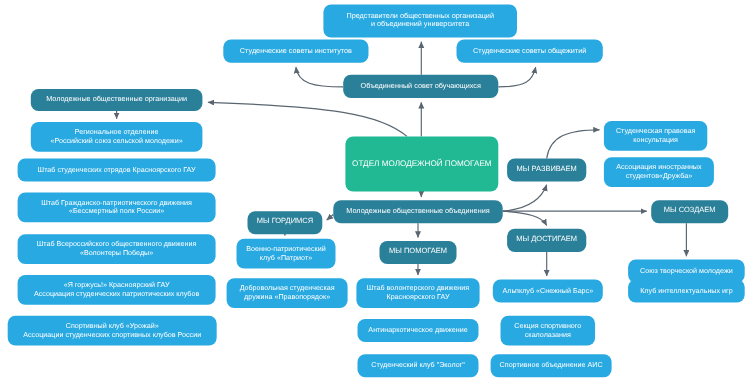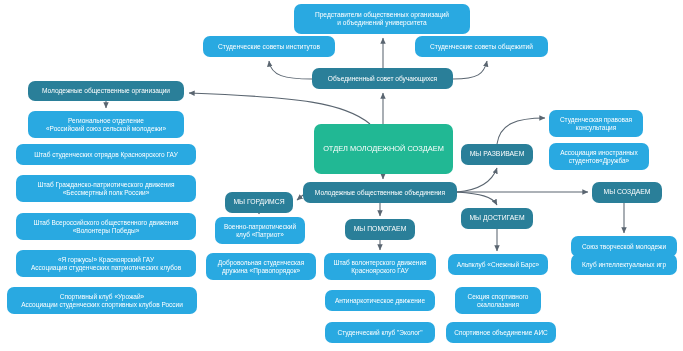--- a/index.html
+++ b/index.html
@@ -84,21 +84,21 @@
 «Российский союз сельской молодежи»</div>
       <div class="node light" style="left: 16px; top: 144px; width: 180px; height: 21px; font-size: 6.5px;">Штаб студенческих отрядов Красноярского ГАУ</div>
       <div class="node light" style="left: 16px; top: 175px; width: 180px; height: 27px; font-size: 6.5px;">Штаб Гражданско-патриотического движения
 «Бессмертный полк России»</div>
       <div class="node light" style="left: 16px; top: 213px; width: 180px; height: 27px; font-size: 6.5px;">Штаб Всероссийского общественного движения
 «Волонтеры Победы»</div>
       <div class="node light" style="left: 16px; top: 250px; width: 180px; height: 27px; font-size: 6.5px;">«Я горжусь!» Красноярский ГАУ
 Ассоциация студенческих патриотических клубов</div>
       <div class="node light" style="left: 7px; top: 287px; width: 190px; height: 27px; font-size: 6.5px;">Спортивный клуб «Урожай»
 Ассоциации студенческих спортивных клубов России</div>
-      <div class="node green" style="left: 314px; top: 124px; width: 139px; height: 50px; font-size: 7.4px;">ОТДЕЛ МОЛОДЕЖНОЙ СОЗДАЕМ</div>
+      <div class="node green" style="left: 314px; top: 124px; width: 139px; height: 50px; font-size: 7.4px;">ОТДЕЛ МОЛОДЕЖНОЙ ПОМОГАЕМ</div>
       <div class="node dark" style="left: 303px; top: 182px; width: 154px; height: 21px; font-size: 6.6px;">Молодежные общественные объединения</div>
       <div class="node dark" style="left: 225px; top: 192px; width: 68px; height: 21px; font-size: 6.8px;">МЫ ГОРДИМСЯ</div>
       <div class="node light" style="left: 215px; top: 217px; width: 90px; height: 27px; font-size: 6.5px;">Военно-патриотический
 клуб «Патриот»</div>
       <div class="node light" style="left: 206px; top: 253px; width: 110px; height: 27px; font-size: 6.5px;">Добровольная студенческая
 дружина «Правопорядок»</div>
       <div class="node dark" style="left: 345px; top: 219px; width: 70px; height: 21px; font-size: 6.8px;">МЫ ПОМОГАЕМ</div>
       <div class="node light" style="left: 324px; top: 253px; width: 112px; height: 27px; font-size: 6.5px;">Штаб волонтерского движения
 Красноярского ГАУ</div>
       <div class="node light" style="left: 325px; top: 290px; width: 110px; height: 21px; font-size: 6.5px;">Антинаркотическое движение</div>

